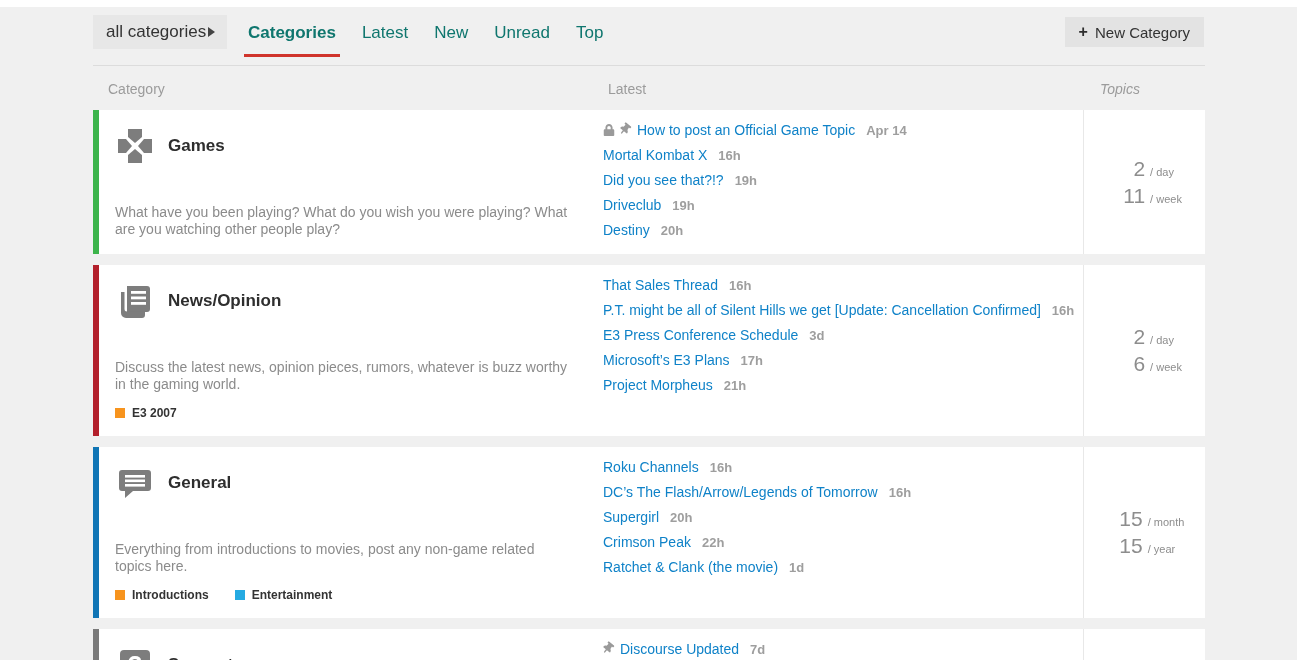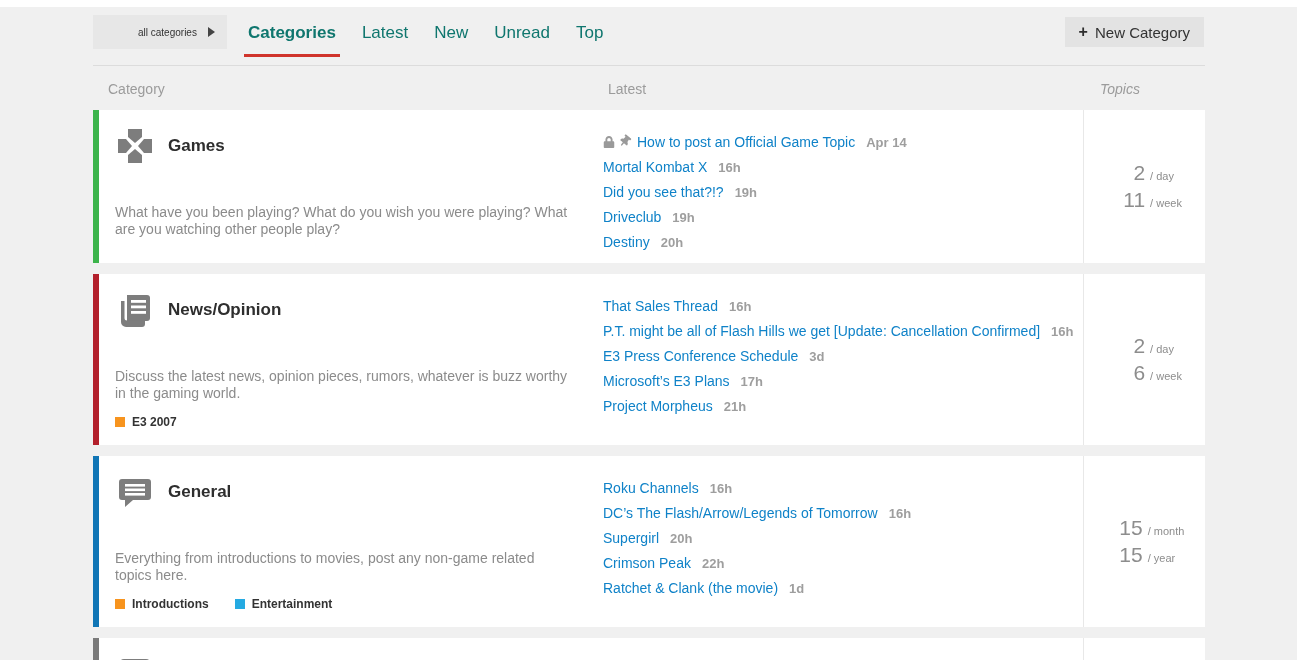--- a/index.html
+++ b/index.html
@@ -10,21 +10,21 @@
   }
   .site-header-remnant { height:7px; background:#ffffff; width:100%; }
 
   
   .nav { position:relative; height:59px; }
   .cat-dropdown {
     position:absolute; left:93px; top:8px; width:134px; height:34px;
     background:#e7e7e7; display:flex; align-items:center; cursor:pointer;
     padding:0 12px 0 13px; justify-content:space-between;
   }
-  .cat-dropdown .dd-label { font-size:10px; color:#333;margin-left:32px; }
+  .cat-dropdown .dd-label { font-size:17px; color:#333; }
   .caret-right { width:0; height:0; border-left:7px solid #444;
     border-top:5px solid transparent; border-bottom:5px solid transparent; }
   .tabs { position:absolute; left:235px; top:12px; display:flex; }
   .tab { position:relative; padding:4px 13px; font-size:17px; color:#0f766e; cursor:pointer; }
   .tab.active { font-weight:bold; }
   .tab.active::after {
     content:""; position:absolute; left:9px; right:9px; bottom:-10px; height:3px;
     background:var(--underline,#d0342c);
   }
   .new-cat-btn {
@@ -50,21 +50,21 @@
   .cat-icon { width:40px; height:40px; margin-right:13px; flex:0 0 40px; }
   .cat-icon svg { width:40px; height:40px; display:block; }
   .cat-name { font-size:17px; font-weight:bold; color:#2e2e2e; cursor:pointer; }
   .cat-desc { font-size:14px; color:#8b8b8b; line-height:17px; }
   .cat-badges { margin-top:13px; display:flex; }
   .cat-badges:empty { display:none; }
   .badge { display:inline-flex; align-items:center; margin-right:26px; cursor:pointer; }
   .badge-sq { width:10px; height:10px; margin-right:7px; display:inline-block; }
   .badge-label { font-size:12px; font-weight:bold; color:#333; }
 
-  .latest-cell { flex:0 0 488px; padding:20px 0 8px 8px; }
+  .latest-cell { flex:0 0 488px; padding:8px 0 8px 8px; }
   .topic { list-style:none; padding:4px 0 5px 0; display:flex; align-items:center; }
   .t-icon { width:12px; height:12px; margin-right:5px; display:inline-flex; }
   .t-icon svg { width:12px; height:12px; fill:#9a9a9a; }
   .t-title { font-size:14px; color:var(--link,#0f82c8); text-decoration:none; cursor:pointer; }
   .t-time { font-size:13px; color:#9e9e9e; margin-left:11px;font-weight:bold; }
 
   .topics-cell { flex:0 0 122px; border-left:1px solid #e8e8e8;
     display:flex; align-items:center; justify-content:center; }
   .stat { display:flex; align-items:baseline; margin:3px 0; }
   .stat-num { width:38px; text-align:right; font-size:21px; color:#8d8d8d; margin-right:5px; }
@@ -194,21 +194,21 @@
     </div>
     <div class="latest-cell">
       <ul class="topic-list">
           <li class="topic">
 
     <a class="t-title">That Sales Thread</a>
     <span class="t-time">16h</span>
   </li>
           <li class="topic">
 
-    <a class="t-title">P.T. might be all of Flash Hills we get [Update: Cancellation Confirmed]</a>
+    <a class="t-title">P.T. might be all of Silent Hills we get [Update: Cancellation Confirmed]</a>
     <span class="t-time">16h</span>
   </li>
           <li class="topic">
 
     <a class="t-title">E3 Press Conference Schedule</a>
     <span class="t-time">3d</span>
   </li>
           <li class="topic">
 
     <a class="t-title">Microsoft’s E3 Plans</a>

